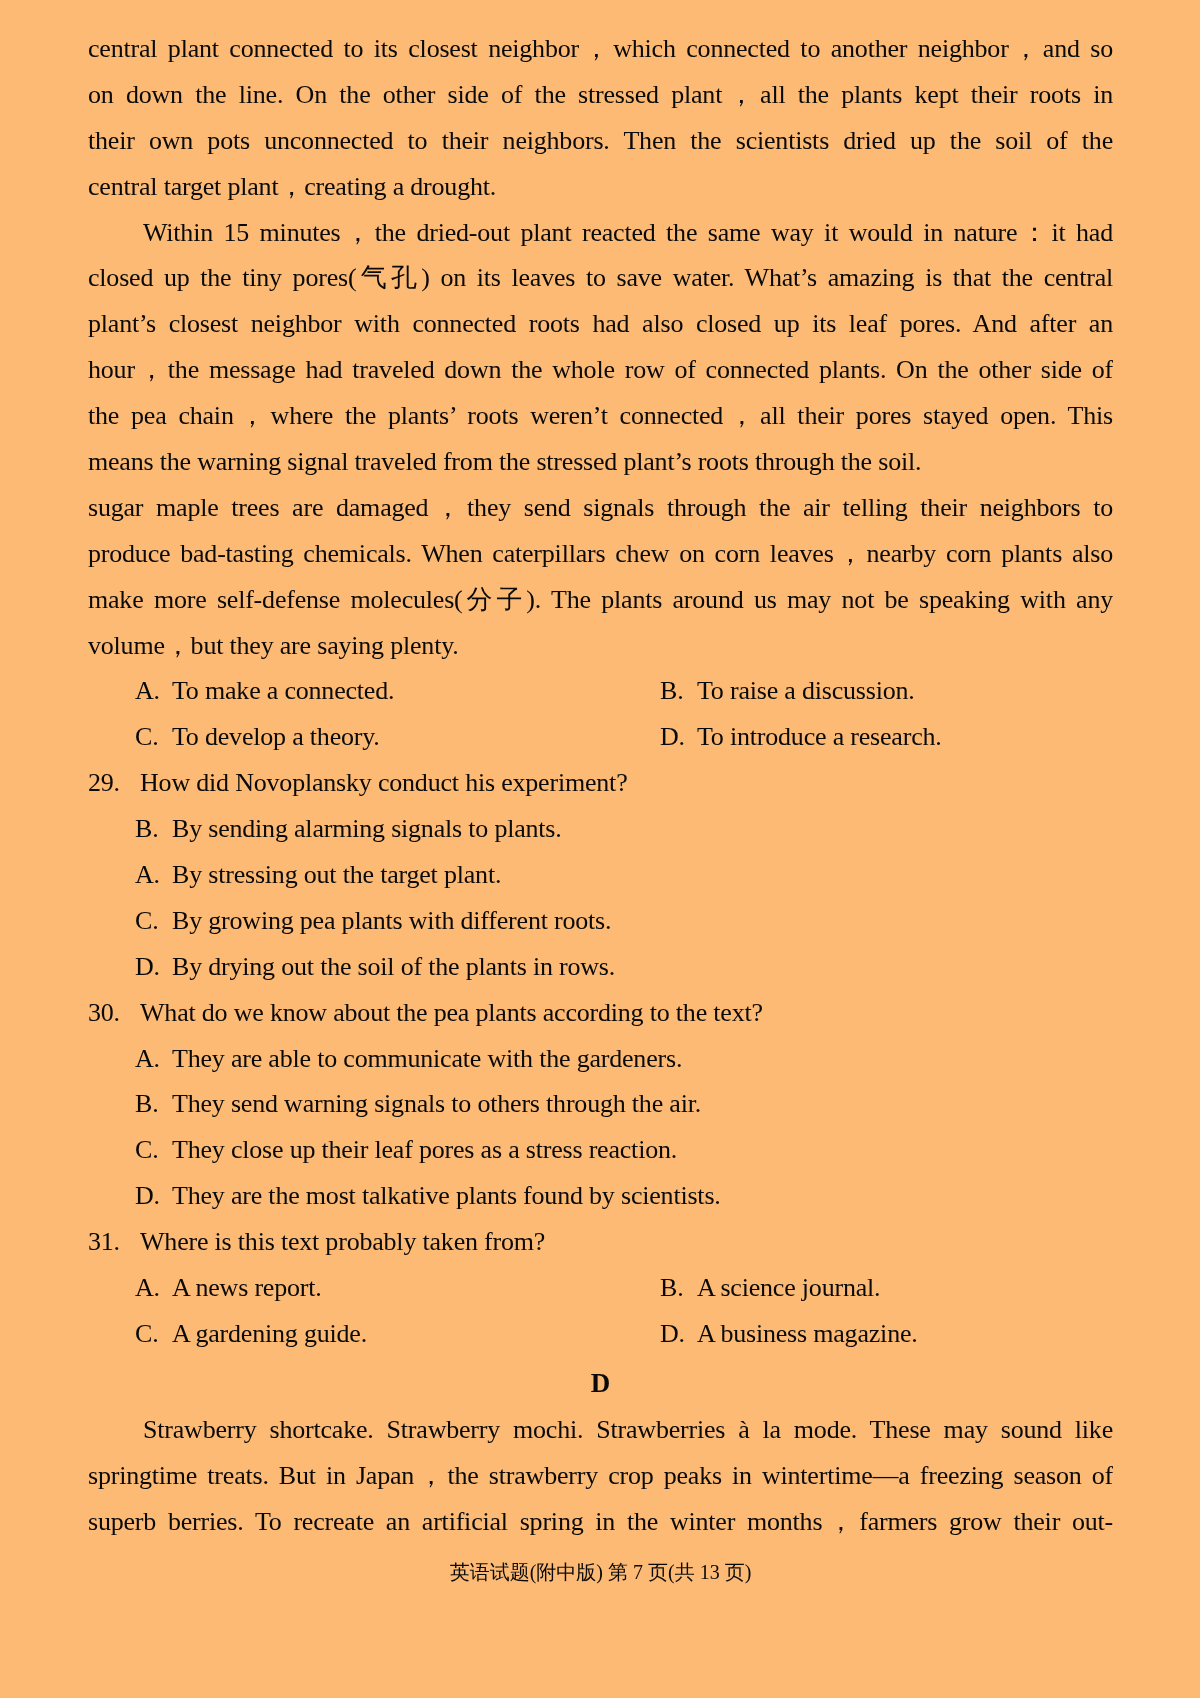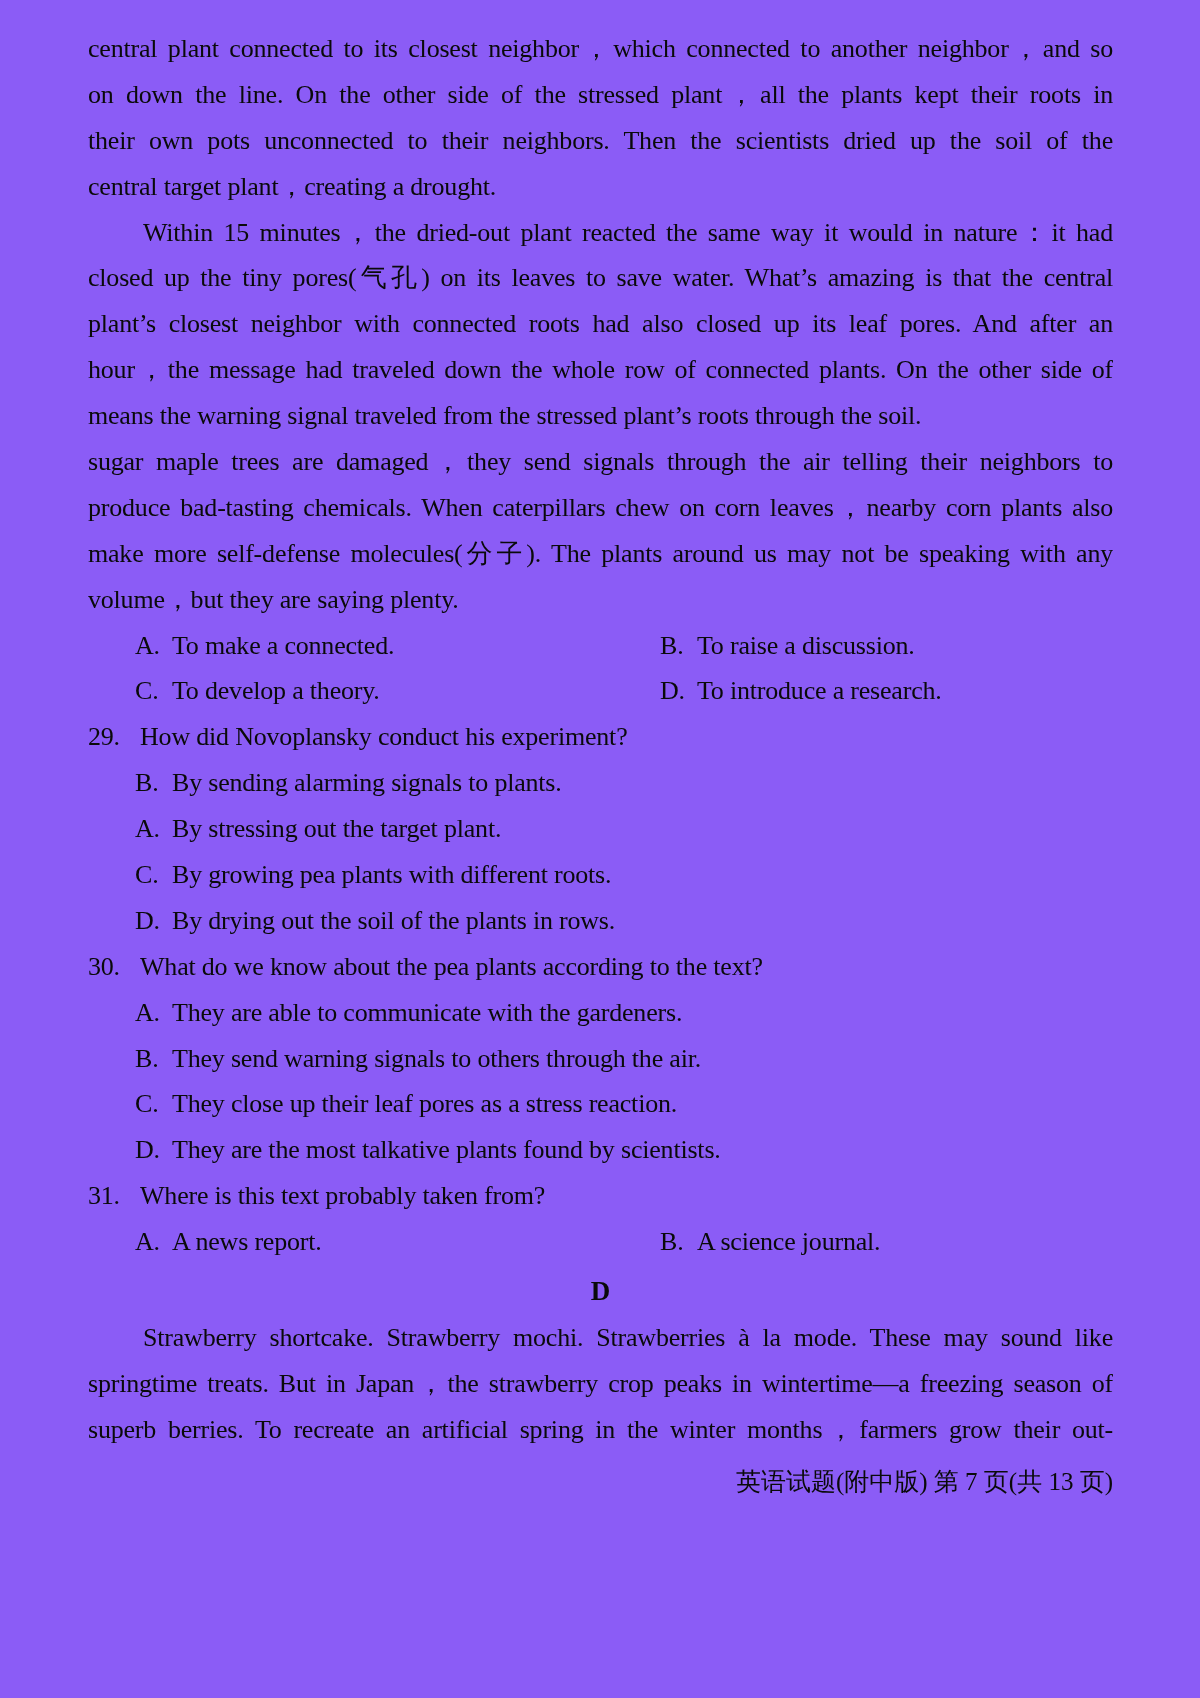--- a/index.html
+++ b/index.html
@@ -1,20 +1,20 @@
 <!DOCTYPE html>
 <html><head>
 <meta charset="utf-8">
 <style>
   html,body{margin:0;padding:0;background:#ffffff;}
   .page{
     position:relative;
     width:1200px;
     height:1698px;
-    background:#8b5cf6;
+    background:#fdba74;
     color:#0a0a0a;
     font-family:"Liberation Serif","DejaVu Serif",serif;
     overflow:hidden;
   }
   .content{
     position:absolute;
     left:88px;
     top:26px;
     width:1025px;
     font-size:26px;
@@ -48,42 +48,43 @@
   .opt-cell.c1{ width:525px; }
   .section-heading{
     text-align:center;
     font-weight:bold;
     font-size:27px;
     height:45.9px;
     margin-top:4px;
     overflow:hidden;
   }
   .footer{
-    text-align:right;
-    font-size:25px;
+    text-align:center;
+    font-size:20px;
     height:45.9px;
     margin-top:6px;
     overflow:hidden;
     letter-spacing:0;
   }
 </style>
 </head>
 <body>
 
 <div class="page">
   <div class="content">
     <div id="passage-c">
         <div class="line just">central plant connected to its closest neighbor，which connected to another neighbor，and so</div>
         <div class="line just">on down the line. On the other side of the stressed plant，all the plants kept their roots in</div>
         <div class="line just">their own pots unconnected to their neighbors. Then the scientists dried up the soil of the</div>
         <div class="line plain">central target plant，creating a drought.</div>
         <div class="line just indent">Within 15 minutes，the dried-out plant reacted the same way it would in nature：it had</div>
         <div class="line just">closed up the tiny pores(气孔) on its leaves to save water. What’s amazing is that the central</div>
         <div class="line just">plant’s closest neighbor with connected roots had also closed up its leaf pores. And after an</div>
         <div class="line just">hour，the message had traveled down the whole row of connected plants. On the other side of</div>
+        <div class="line just">the pea chain，where the plants’ roots weren’t connected，all their pores stayed open. This</div>
         <div class="line plain">means the warning signal traveled from the stressed plant’s roots through the soil.</div>
         <div class="line just">sugar maple trees are damaged，they send signals through the air telling their neighbors to</div>
         <div class="line just">produce bad-tasting chemicals. When caterpillars chew on corn leaves，nearby corn plants also</div>
         <div class="line just">make more self-defense molecules(分子). The plants around us may not be speaking with any</div>
         <div class="line plain">volume，but they are saying plenty.</div>
       </div>
     <div id="questions">
         <div class="line plain opt-row"><span class="opt-cell c1"><span class="opt-label">A.</span><span>To make a connected.</span></span><span class="opt-cell"><span class="opt-label">B.</span><span>To raise a discussion.</span></span></div>
         <div class="line plain opt-row"><span class="opt-cell c1"><span class="opt-label">C.</span><span>To develop a theory.</span></span><span class="opt-cell"><span class="opt-label">D.</span><span>To introduce a research.</span></span></div>
         <div class="line plain q-line"><span class="q-num">29.</span><span>How did Novoplansky conduct his experiment?</span></div>
@@ -91,20 +92,21 @@
         <div class="line plain opt-row"><span class="opt-cell"><span class="opt-label">A.</span><span>By stressing out the target plant.</span></span></div>
         <div class="line plain opt-row"><span class="opt-cell"><span class="opt-label">C.</span><span>By growing pea plants with different roots.</span></span></div>
         <div class="line plain opt-row"><span class="opt-cell"><span class="opt-label">D.</span><span>By drying out the soil of the plants in rows.</span></span></div>
         <div class="line plain q-line"><span class="q-num">30.</span><span>What do we know about the pea plants according to the text?</span></div>
         <div class="line plain opt-row"><span class="opt-cell"><span class="opt-label">A.</span><span>They are able to communicate with the gardeners.</span></span></div>
         <div class="line plain opt-row"><span class="opt-cell"><span class="opt-label">B.</span><span>They send warning signals to others through the air.</span></span></div>
         <div class="line plain opt-row"><span class="opt-cell"><span class="opt-label">C.</span><span>They close up their leaf pores as a stress reaction.</span></span></div>
         <div class="line plain opt-row"><span class="opt-cell"><span class="opt-label">D.</span><span>They are the most talkative plants found by scientists.</span></span></div>
         <div class="line plain q-line"><span class="q-num">31.</span><span>Where is this text probably taken from?</span></div>
         <div class="line plain opt-row"><span class="opt-cell c1"><span class="opt-label">A.</span><span>A news report.</span></span><span class="opt-cell"><span class="opt-label">B.</span><span>A science journal.</span></span></div>
+        <div class="line plain opt-row"><span class="opt-cell c1"><span class="opt-label">C.</span><span>A gardening guide.</span></span><span class="opt-cell"><span class="opt-label">D.</span><span>A business magazine.</span></span></div>
       </div>
     <div class="section-heading">D</div>
     <div id="passage-d">
         <div class="line just indent">Strawberry shortcake. Strawberry mochi. Strawberries à la mode. These may sound like</div>
         <div class="line just">springtime treats. But in Japan，the strawberry crop peaks in wintertime—a freezing season of</div>
         <div class="line just">superb berries. To recreate an artificial spring in the winter months，farmers grow their out-</div>
       </div>
     <div class="footer">英语试题(附中版) 第 7 页(共 13 页)</div>
   </div>
 </div>

